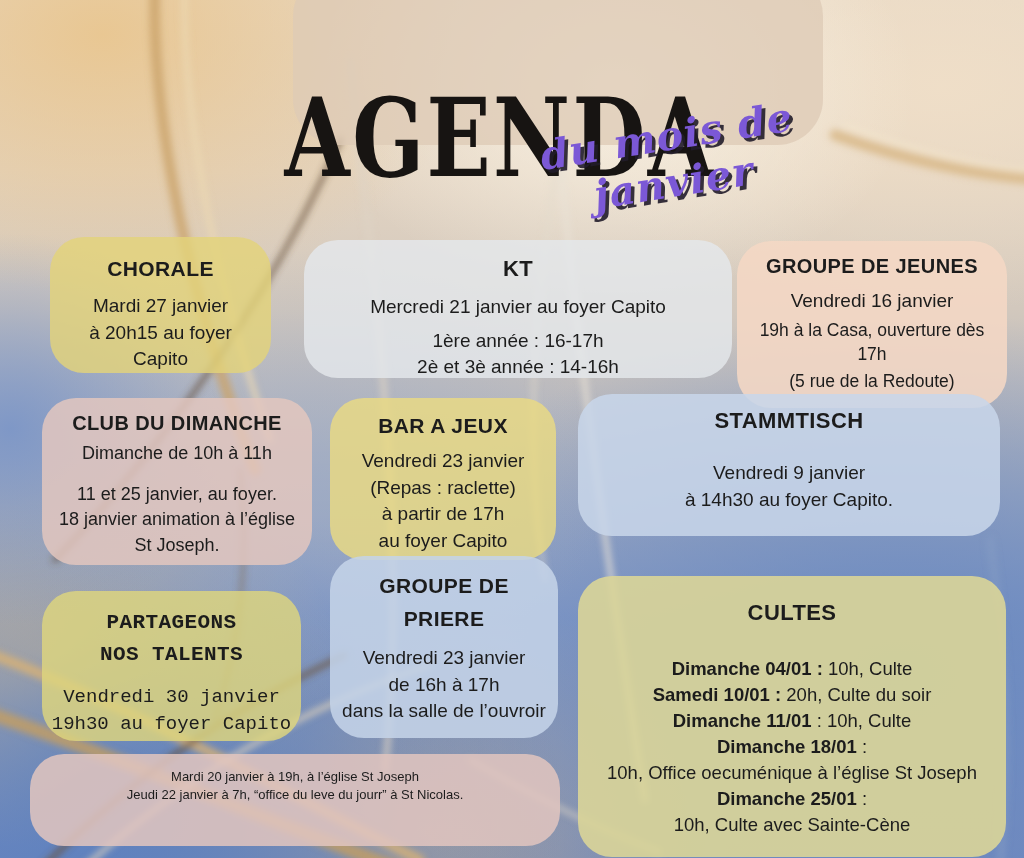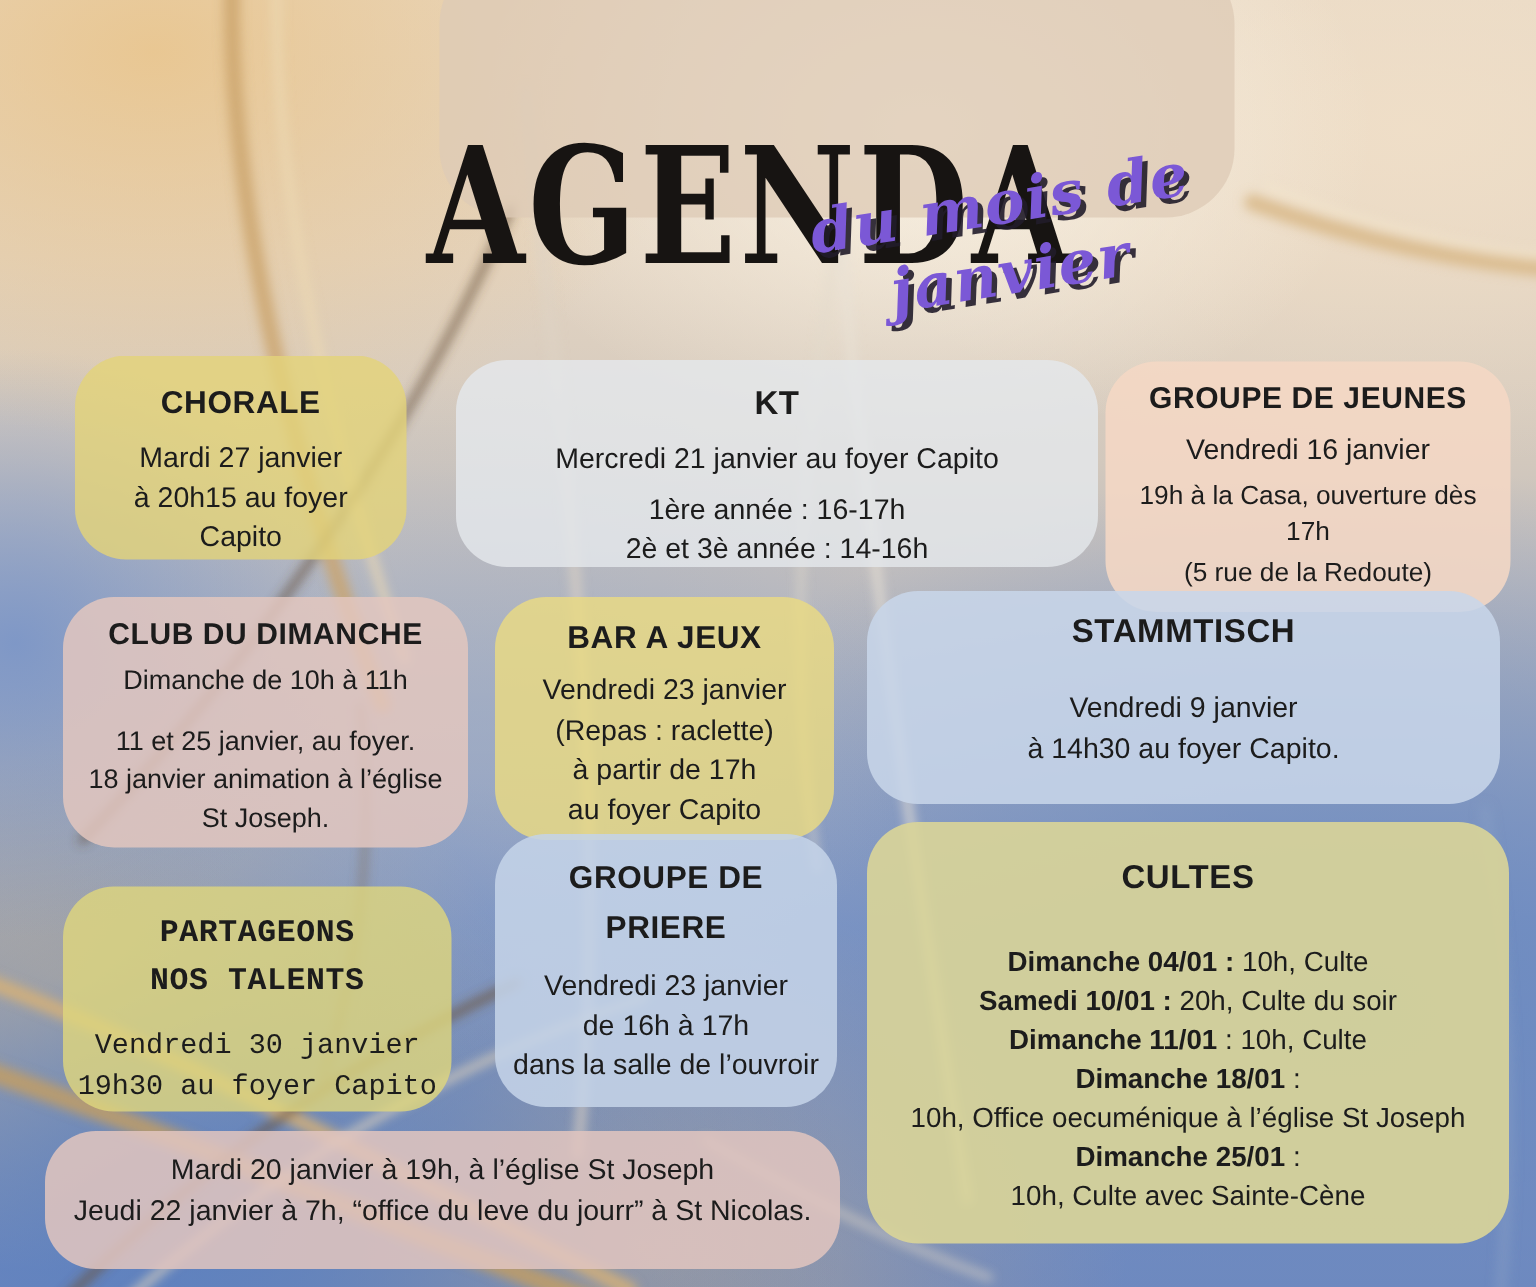--- a/index.html
+++ b/index.html
@@ -68,28 +68,28 @@
   .c-stamm .body{margin-top:26px;}
 
   .c-part{left:42px;top:591px;width:259px;height:150px;padding:16px 8px 0;}
   .c-part h2{line-height:1.5;}
   .c-part .body{margin-top:14px;}
 
   .c-priere{left:330px;top:556px;width:228px;height:182px;padding:14px 8px 0;}
   .c-priere h2{line-height:1.55;}
   .c-priere .body{margin-top:10px;}
 
-  .c-cultes{left:578px;top:548px;width:428px;height:281px;padding:24px 12px 0;}
+  .c-cultes{left:578px;top:576px;width:428px;height:281px;padding:24px 12px 0;}
   .c-cultes h2{font-size:22px;}
   .c-cultes .body{margin-top:30px;}
   .c-cultes p{font-size:18.5px;line-height:26px;}
 
   .c-semaine{left:30px;top:754px;width:530px;height:92px;padding:10px 10px 0;}
   .c-semaine h2{font-size:20px;white-space:nowrap;letter-spacing:-0.3px;}
-  .c-semaine p{font-size:19px;line-height:1.42;}
+  .c-semaine p{font-size:13px;line-height:1.42;}
   .c-semaine .body{margin-top:4px;}
 </style>
 </head>
 <body>
 
 <div class="poster">
 
   <svg class="bg-branches" viewBox="0 0 1024 858" aria-hidden="true">
     <defs>
         <filter id="soft" x="-20%" y="-20%" width="140%" height="140%">

